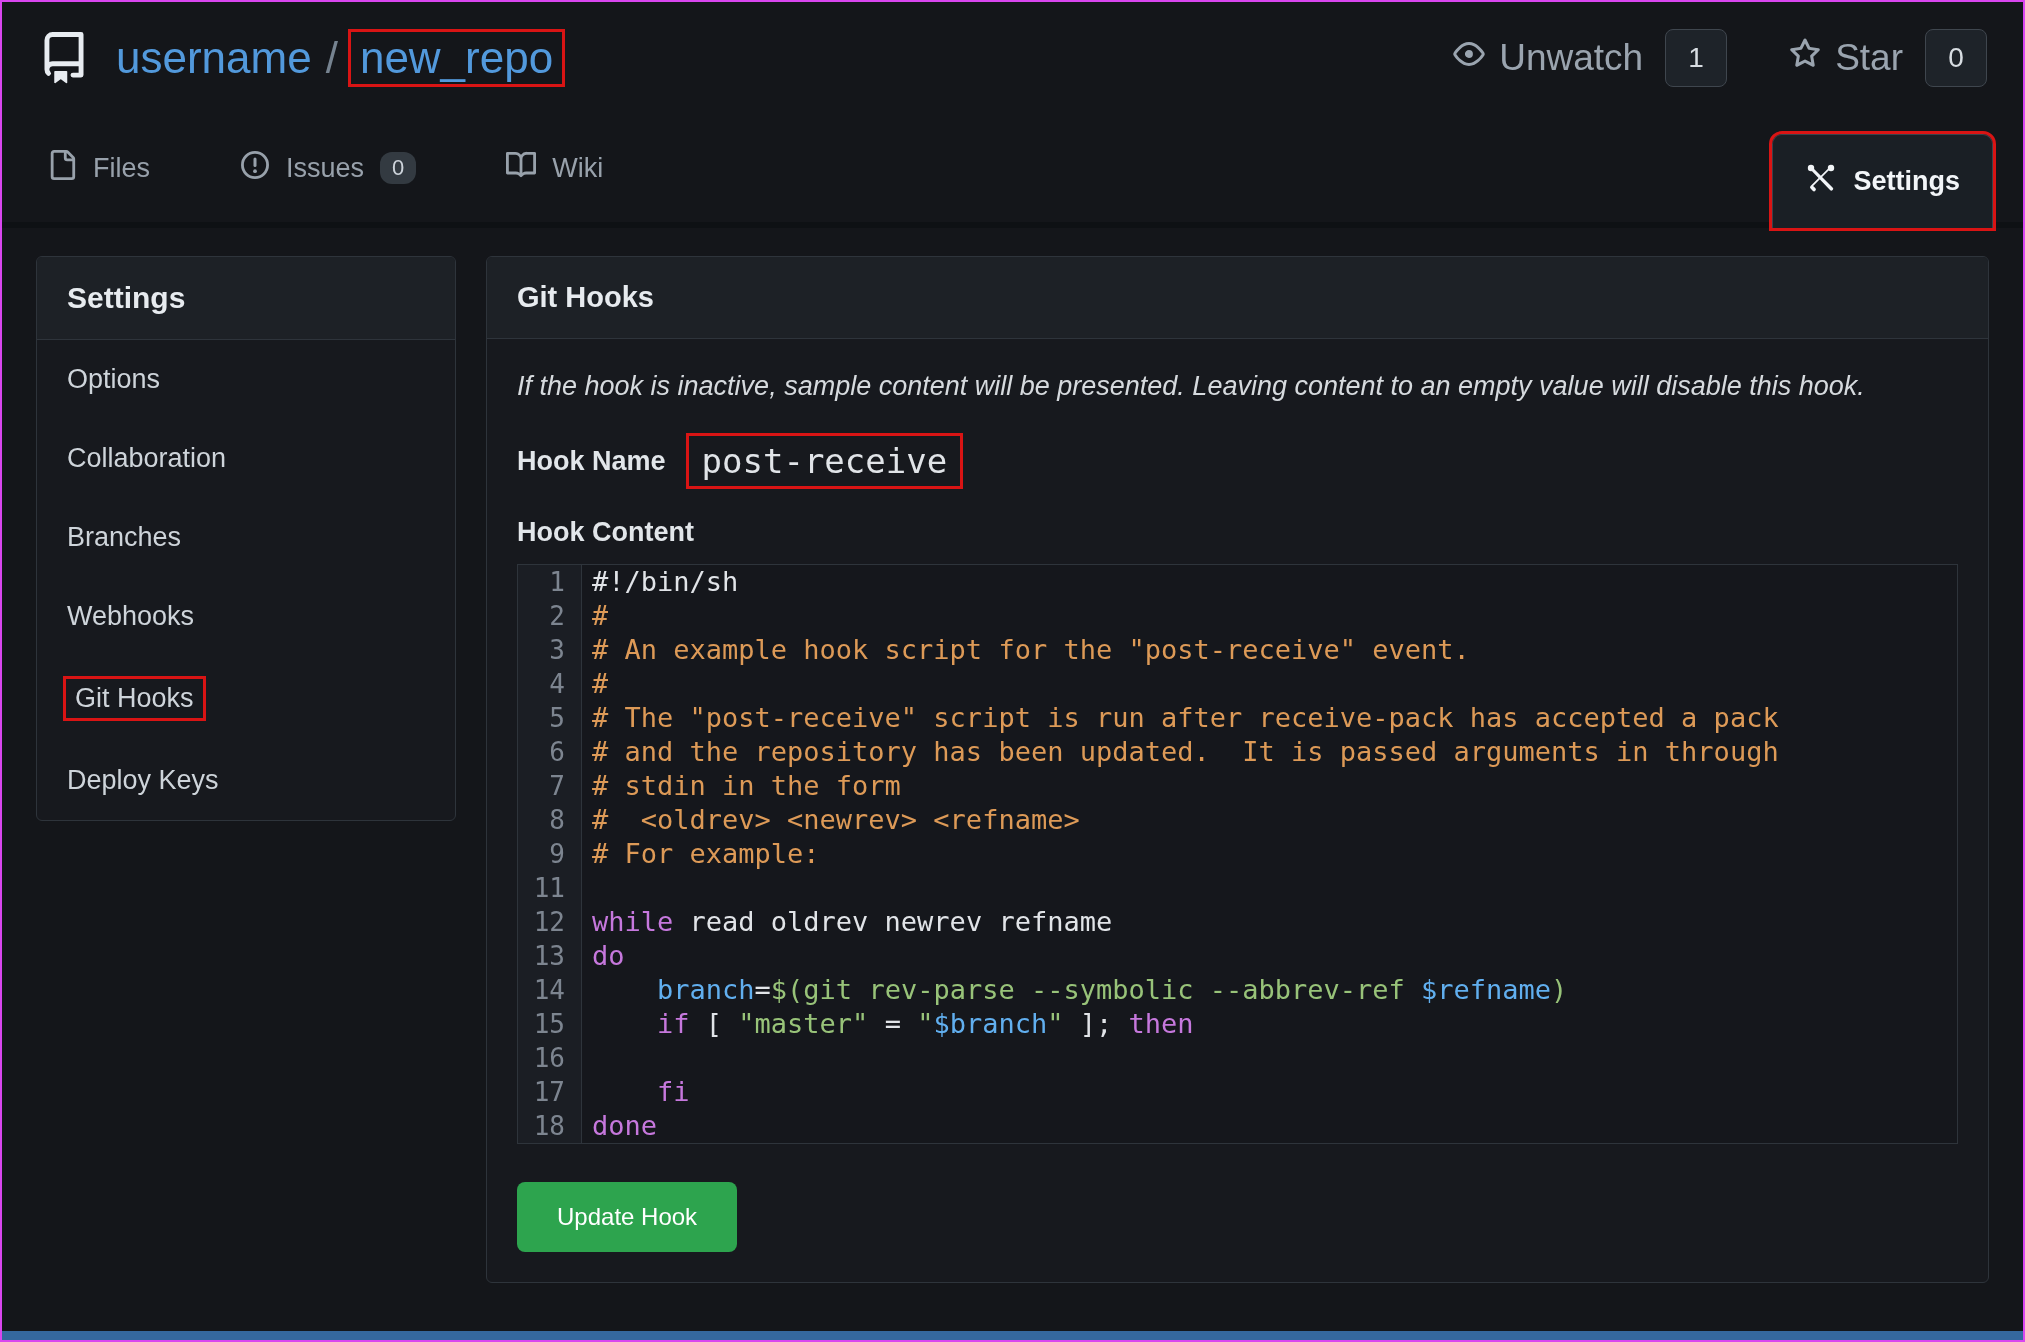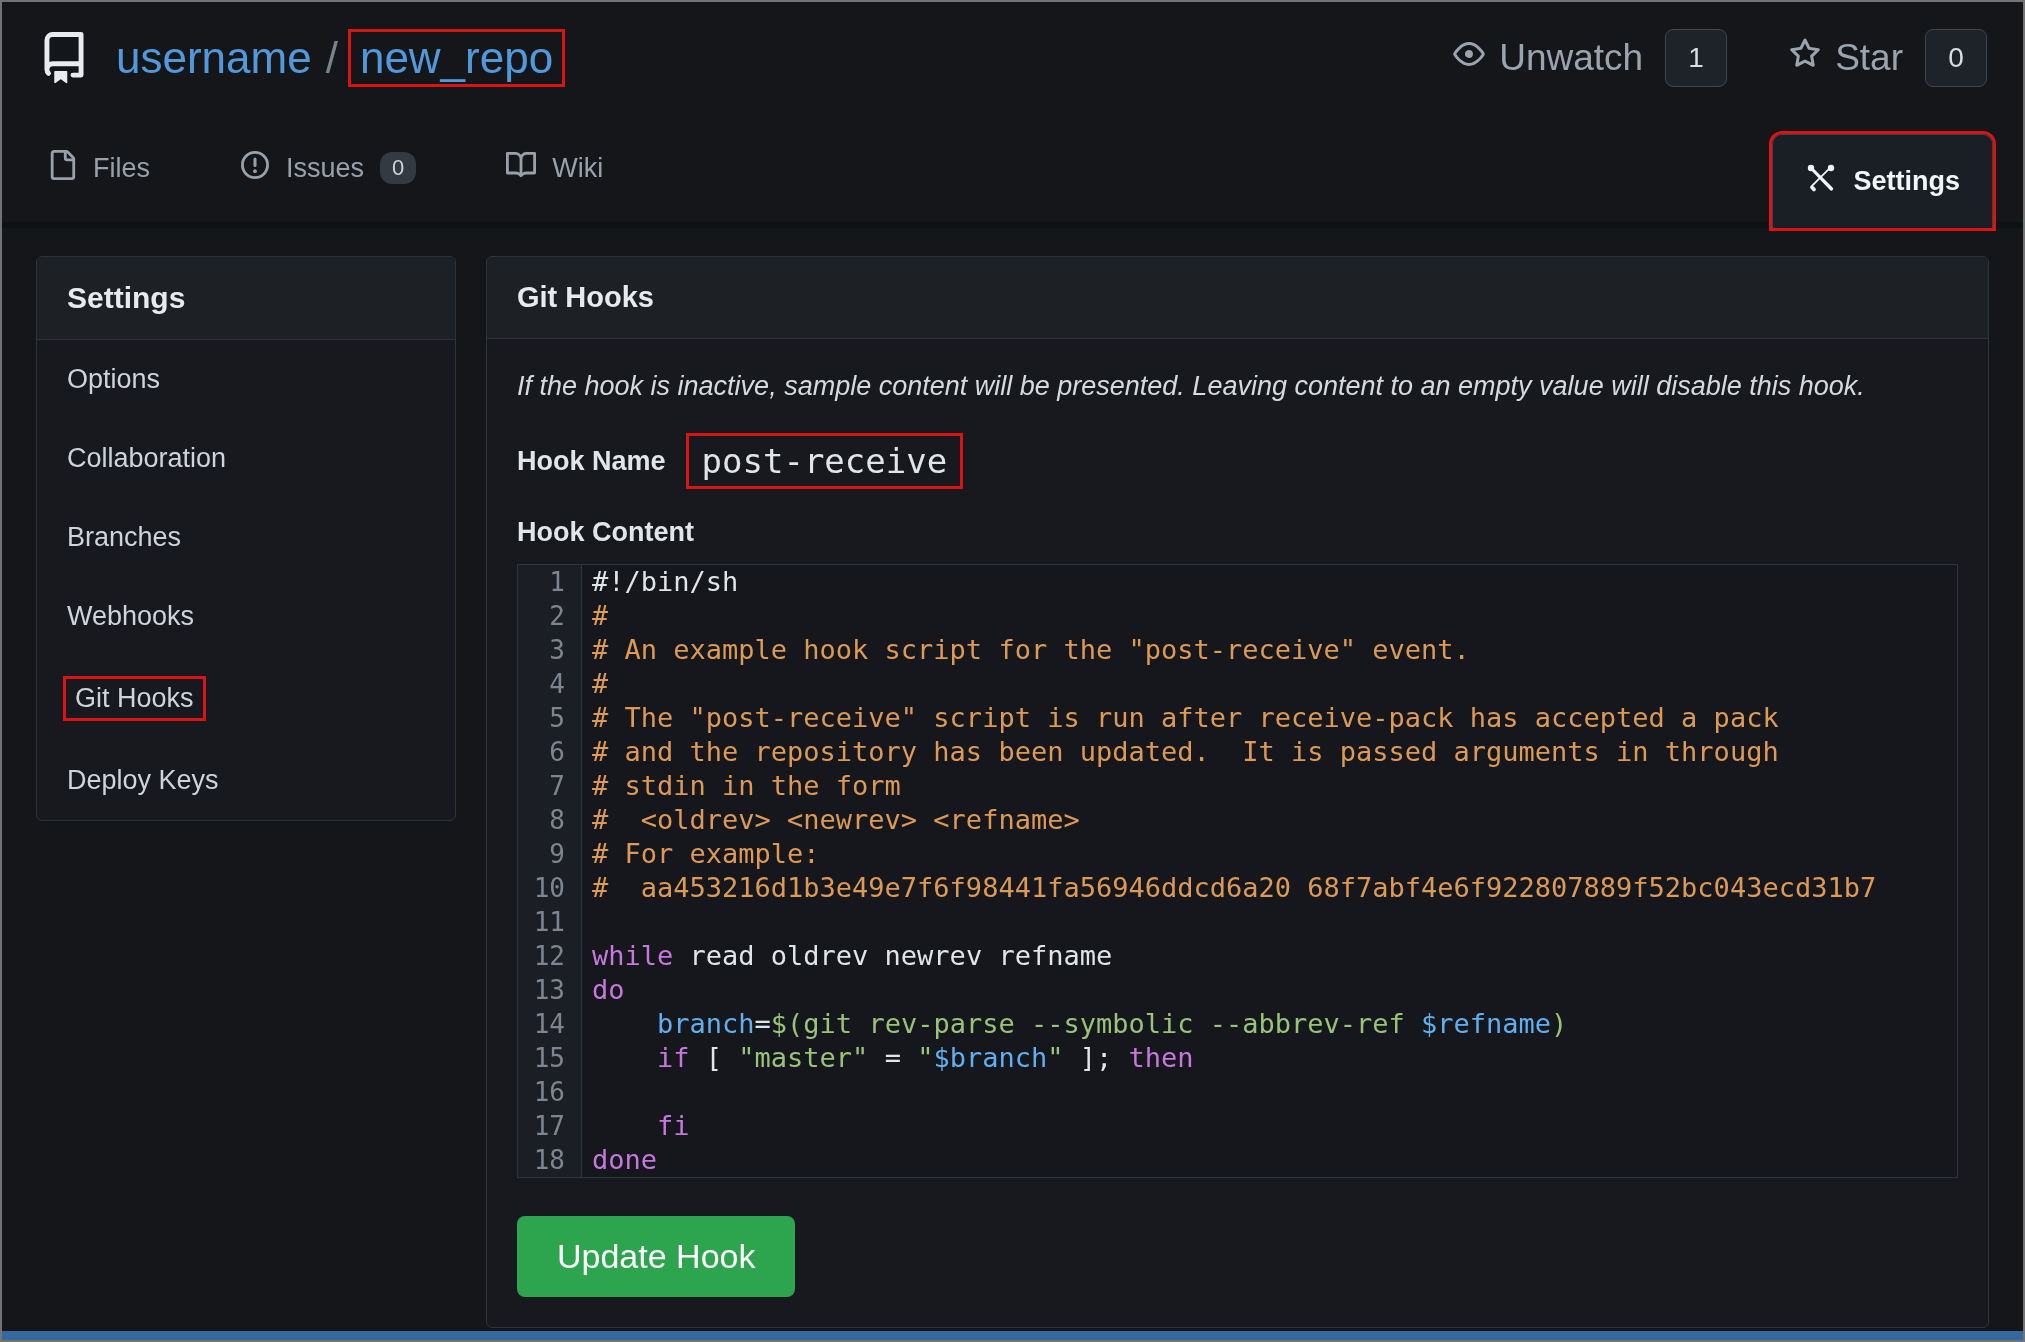--- a/index.html
+++ b/index.html
@@ -19,21 +19,21 @@
     --tok-c:#dd9a57;
     --tok-k:#c678dd;
     --tok-v:#61afef;
     --tok-s:#98c379;
   }
   *{box-sizing:border-box;margin:0;padding:0;}
   html,body{background:#000;}
   body{font-family:"Liberation Sans",sans-serif;}
   .page{
     position:relative;width:2025px;height:1342px;background:var(--bg);
-    border:2px solid #737373;overflow:hidden;color:var(--text);
+    border:2px solid #d946ef;overflow:hidden;color:var(--text);
   }
   
   .repo-header{height:112px;display:flex;align-items:center;padding:0 36px;}
   .repo-icon{display:flex;align-items:center;color:#e8ecf1;}
   .repo-icon svg{width:52px;height:52px;}
   .breadcrumb{margin-left:26px;font-size:44px;display:flex;align-items:center;gap:14px;}
   .breadcrumb a{color:var(--link);text-decoration:none;cursor:pointer;}
   .breadcrumb .sep{color:#768390;}
   .annot-inline{display:inline-block;padding:0 8px;outline:3px solid var(--red);outline-offset:1px;}
   .header-actions{margin-left:auto;display:flex;align-items:center;}
@@ -78,21 +78,21 @@
   .code-row{display:flex;line-height:34px;height:34px;white-space:pre;font-family:"DejaVu Sans Mono",monospace;font-size:27px;}
   .line-num{flex:none;width:64px;text-align:right;padding-right:16px;color:var(--gutter-num);
     background:var(--gutter-bg);border-right:1px solid var(--border);font-size:26px;}
   .line-content{padding-left:10px;white-space:pre;overflow:hidden;}
   .tok-p{color:var(--tok-p);}
   .tok-c{color:var(--tok-c);}
   .tok-k{color:var(--tok-k);}
   .tok-v{color:var(--tok-v);}
   .tok-s{color:var(--tok-s);}
   .primary-btn{margin-top:38px;background:var(--green-btn);color:#ffffff;border:none;border-radius:8px;
-    padding:21px 40px;font-size:34px;font-family:inherit;cursor:pointer;}
+    padding:21px 40px;font-size:24px;font-family:inherit;cursor:pointer;}
   .bottom-bar{position:absolute;left:0;right:0;bottom:0;height:9px;background:#35689e;}
 </style>
 </head>
 <body>
 
 <div class="page">
 
   <header class="repo-header">
     <span class="repo-icon">
       <svg viewBox="0 0 16 16" fill="currentColor" aria-hidden="true">
@@ -195,21 +195,20 @@
           <div id="code-lines">
               <div class="code-row"><span class="line-num">1</span><span class="line-content"><span class="tok-p">#!/bin/sh</span></span></div>
               <div class="code-row"><span class="line-num">2</span><span class="line-content"><span class="tok-c">#</span></span></div>
               <div class="code-row"><span class="line-num">3</span><span class="line-content"><span class="tok-c"># An example hook script for the "post-receive" event.</span></span></div>
               <div class="code-row"><span class="line-num">4</span><span class="line-content"><span class="tok-c">#</span></span></div>
               <div class="code-row"><span class="line-num">5</span><span class="line-content"><span class="tok-c"># The "post-receive" script is run after receive-pack has accepted a pack</span></span></div>
               <div class="code-row"><span class="line-num">6</span><span class="line-content"><span class="tok-c"># and the repository has been updated.  It is passed arguments in through</span></span></div>
               <div class="code-row"><span class="line-num">7</span><span class="line-content"><span class="tok-c"># stdin in the form</span></span></div>
               <div class="code-row"><span class="line-num">8</span><span class="line-content"><span class="tok-c">#  &lt;oldrev&gt; &lt;newrev&gt; &lt;refname&gt;</span></span></div>
               <div class="code-row"><span class="line-num">9</span><span class="line-content"><span class="tok-c"># For example:</span></span></div>
-              <div class="code-row"><span class="line-num">10</span><span class="line-content"><span class="tok-c">#  aa453216d1b3e49e7f6f98441fa56946ddcd6a20 68f7abf4e6f922807889f52bc043ecd31b7</span></span></div>
               <div class="code-row"><span class="line-num">11</span><span class="line-content"></span></div>
               <div class="code-row"><span class="line-num">12</span><span class="line-content"><span class="tok-k">while</span><span class="tok-p"> read oldrev newrev refname</span></span></div>
               <div class="code-row"><span class="line-num">13</span><span class="line-content"><span class="tok-k">do</span></span></div>
               <div class="code-row"><span class="line-num">14</span><span class="line-content"><span class="tok-p">    </span><span class="tok-v">branch</span><span class="tok-p">=</span><span class="tok-s">$(git rev-parse --symbolic --abbrev-ref </span><span class="tok-v">$refname</span><span class="tok-s">)</span></span></div>
               <div class="code-row"><span class="line-num">15</span><span class="line-content"><span class="tok-p">    </span><span class="tok-k">if</span><span class="tok-p"> [ </span><span class="tok-s">"master"</span><span class="tok-p"> = </span><span class="tok-s">"</span><span class="tok-v">$branch</span><span class="tok-s">"</span><span class="tok-p"> ]; </span><span class="tok-k">then</span></span></div>
               <div class="code-row"><span class="line-num">16</span></div>
               <div class="code-row"><span class="line-num">17</span><span class="line-content"><span class="tok-p">    </span><span class="tok-k">fi</span></span></div>
               <div class="code-row"><span class="line-num">18</span><span class="line-content"><span class="tok-k">done</span></span></div>
             </div>
         </div>

